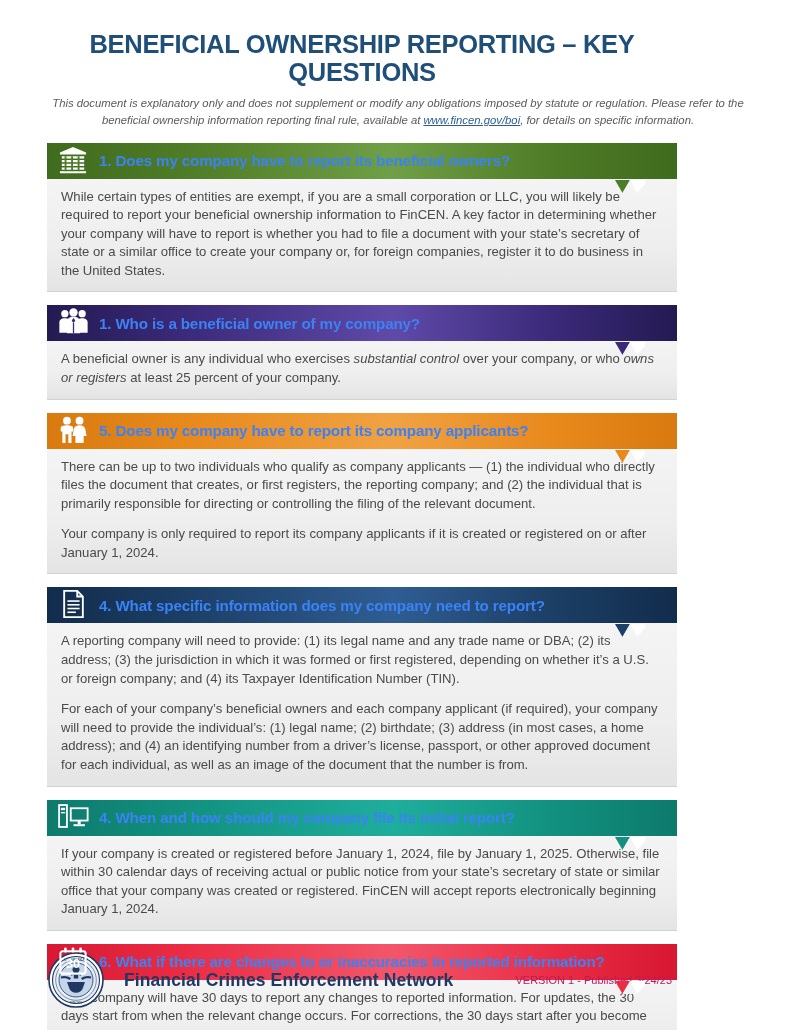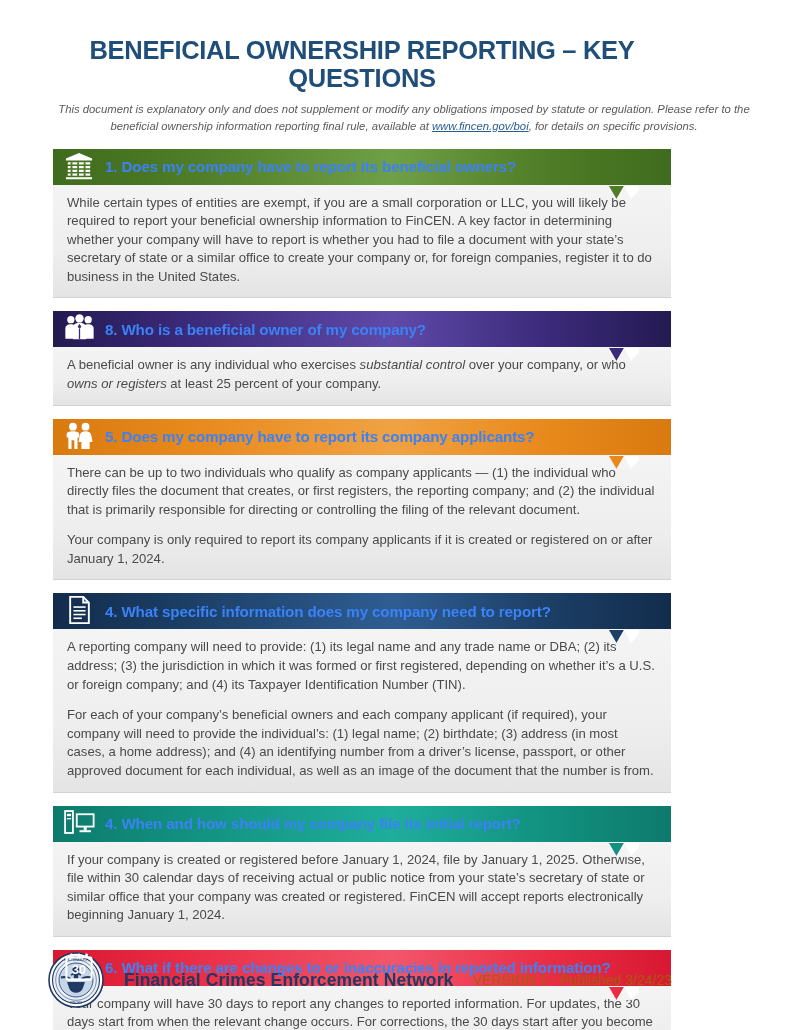--- a/index.html
+++ b/index.html
@@ -13,21 +13,21 @@
     font-family: "Liberation Sans", sans-serif;
     -webkit-font-smoothing: antialiased;
     overflow: hidden;
     position: relative;
   }
 
   .page {
     width: 724px;
     height: 1030px;
     box-sizing: border-box;
-    padding: 6px;
+    padding: 0;
     position: relative;
   }
 
   
   .title-block {
     padding: 30px 48px 0 48px;
     text-align: center;
   }
   .doc-title {
     color: #1f4e79;
@@ -144,35 +144,35 @@
   .org-name {
     margin-left: 20px;
     color: #1f3864;
     font-family: Liberation Sans, sans-serif;
     font-size: 17.5px;
     font-weight: bold;
     letter-spacing: 0.1px;
   }
   .version {
     margin-left: auto;
-    color: #a16207;
-    font-size: 14px;
+    color: #be185d;
+    font-size: 11px;
     font-family: "Liberation Sans", sans-serif;
     padding-right: 4px;
   }
 </style>
 </head>
 <body>
 
 <div class="page">
 
   <div class="title-block">
     <h1 class="doc-title">BENEFICIAL OWNERSHIP REPORTING – KEY QUESTIONS</h1>
     <div class="doc-subtitle">
-      <span>This document is explanatory only and does not supplement or modify any obligations imposed by statute or regulation.  Please refer to the beneficial ownership information reporting final rule, available at </span><a class="link" href="#">www.fincen.gov/boi</a><span>, for details on specific provisions.</span>
+      <span>This document is explanatory only and does not supplement or modify any obligations imposed by statute or regulation.  Please refer to the beneficial ownership information reporting final rule, available at </span><a class="link" href="#">www.fincen.gov/boi</a><span>, for details on specific information.</span>
     </div>
   </div>
 
   <div class="sections" id="sections-container">
       <div class="section">
         <div class="sec-header">
           <div class="hdr-bg" style="background: linear-gradient(to right, rgb(63, 107, 30) 0%, rgb(79, 124, 38) 22%, rgb(111, 159, 70) 55%, rgb(79, 124, 38) 80%, rgb(63, 107, 30) 100%);"></div>
           <span class="sec-icon">
             <svg viewBox="0 0 32 30" width="30" height="28">
               <g fill="#ffffff">
@@ -213,21 +213,21 @@
                 <path d="M20.5 27 L20.5 15.5 C20.5 12.6 23.2 11 26.5 11 C29.8 11 32.5 12.6 32.5 15.5 L32.5 27 Z"></path>
                 <circle cx="17" cy="4.6" r="4.6"></circle>
                 <path d="M9.8 27.5 L9.8 14.6 C9.8 11.3 13 9.4 17 9.4 C21 9.4 24.2 11.3 24.2 14.6 L24.2 27.5 Z"></path>
               </g>
               <g fill="#3b2a7a">
                 <path d="M17 10.3 L19 13.6 L17 16.2 L15 13.6 Z"></path>
                 <rect x="16.3" y="16.2" width="1.4" height="11"></rect>
               </g>
             </svg>
           </span>
-          <span class="sec-title">8. Who is a beneficial owner of my company?</span>
+          <span class="sec-title">1. Who is a beneficial owner of my company?</span>
           <div class="ribbon-notch"><svg viewBox="0 0 30 13" width="30" height="13" preserveAspectRatio="none">
               <polygon points="0,0 15,0 7.5,13" fill="#3b2a7a"></polygon>
               <polygon points="15,0 30,0 30,4 22,13" fill="#ffffff"></polygon>
               <polygon points="7.5,13 15,0 22,13" fill="#f4f4f4"></polygon>
             </svg></div>
         </div>
         <div class="sec-body">
           <p>A beneficial owner is any individual who exercises <em>substantial control</em> over your company, or who <em>owns or registers</em> at least 25 percent of your company.</p>
         </div>
       </div>

